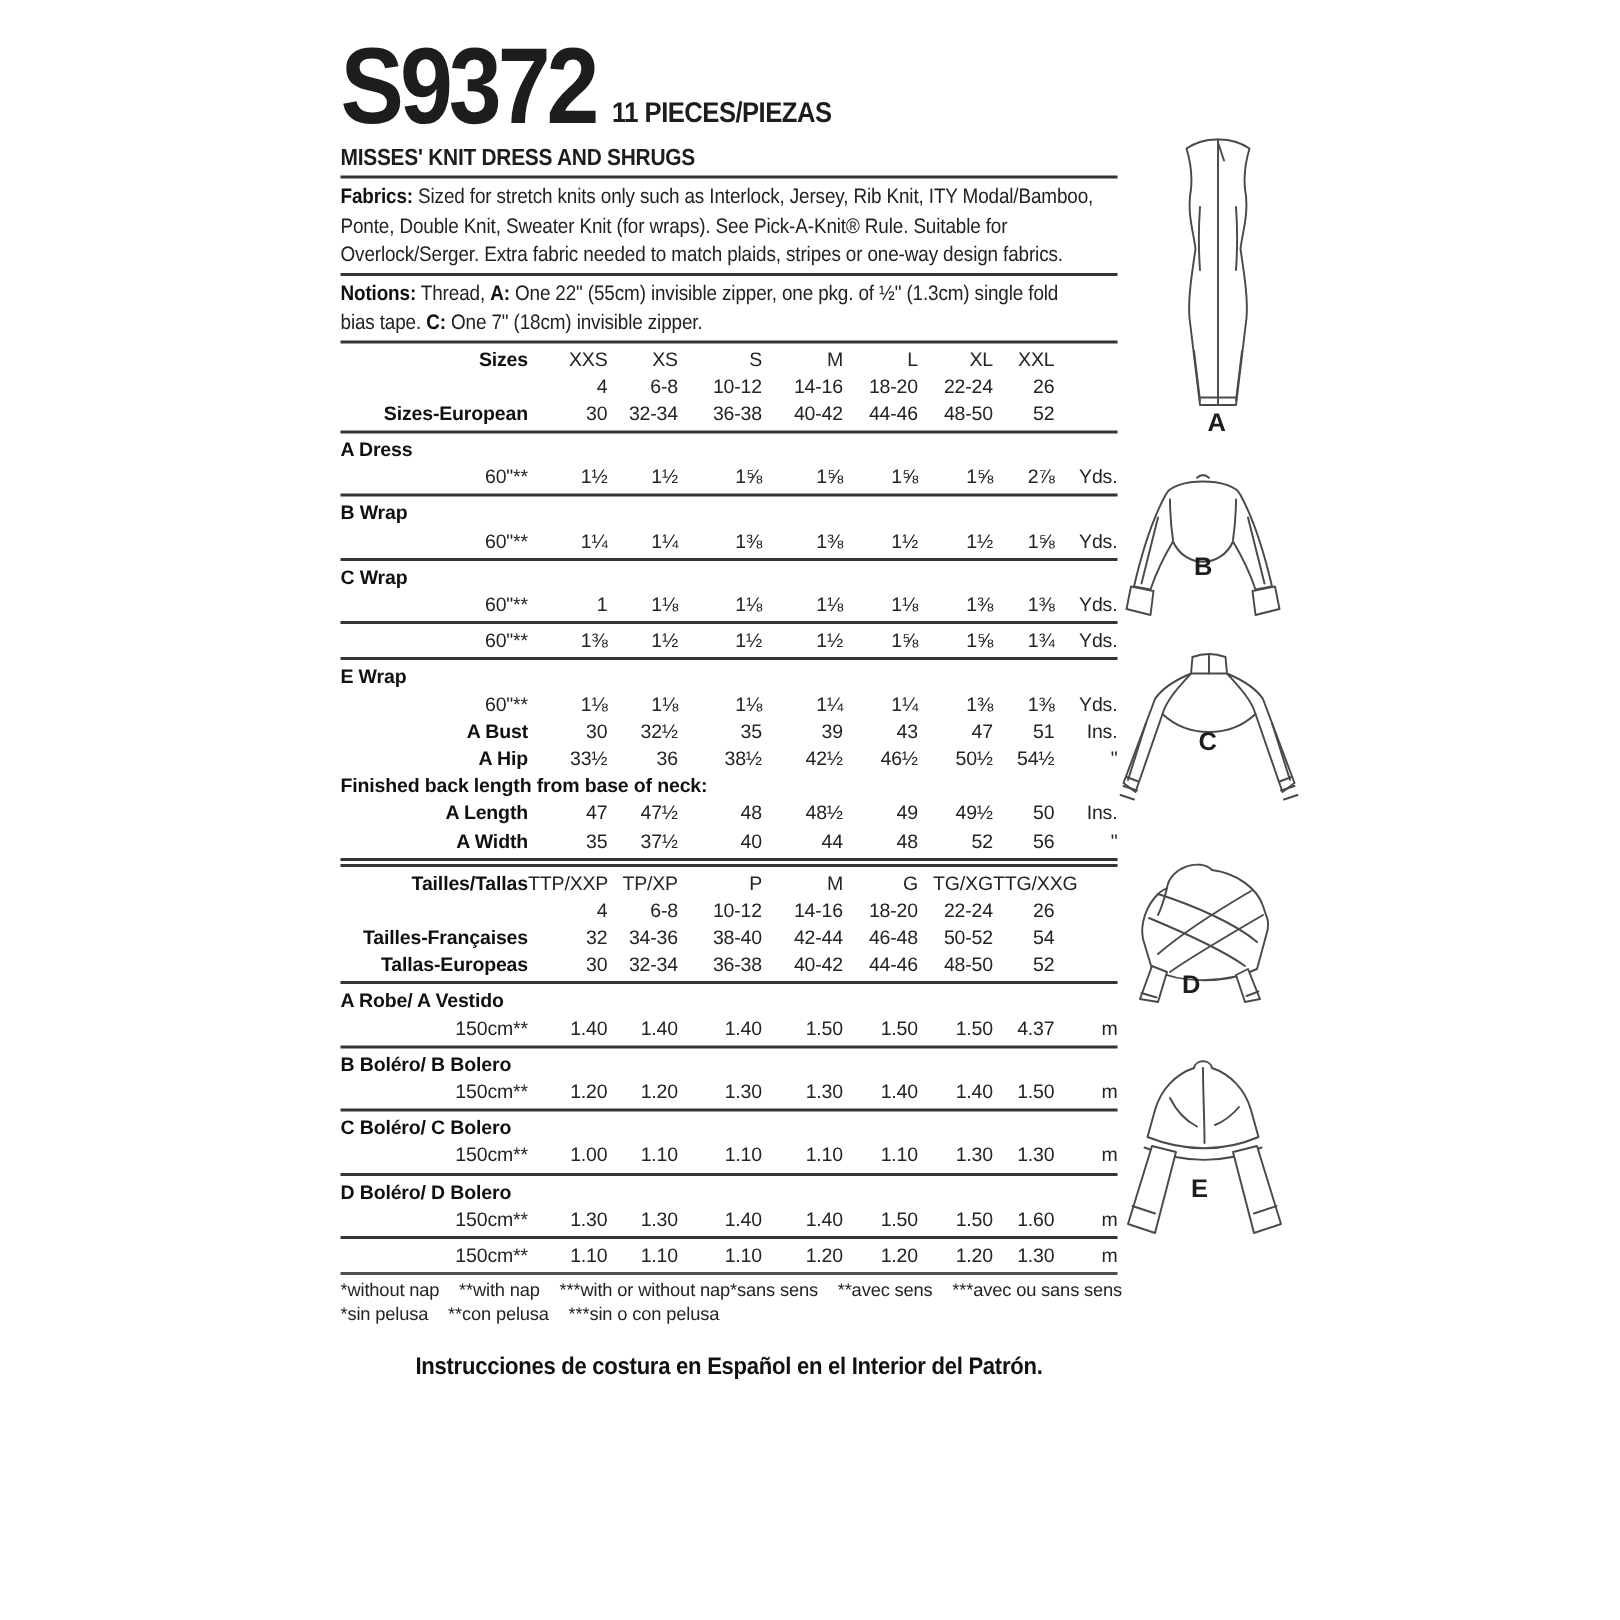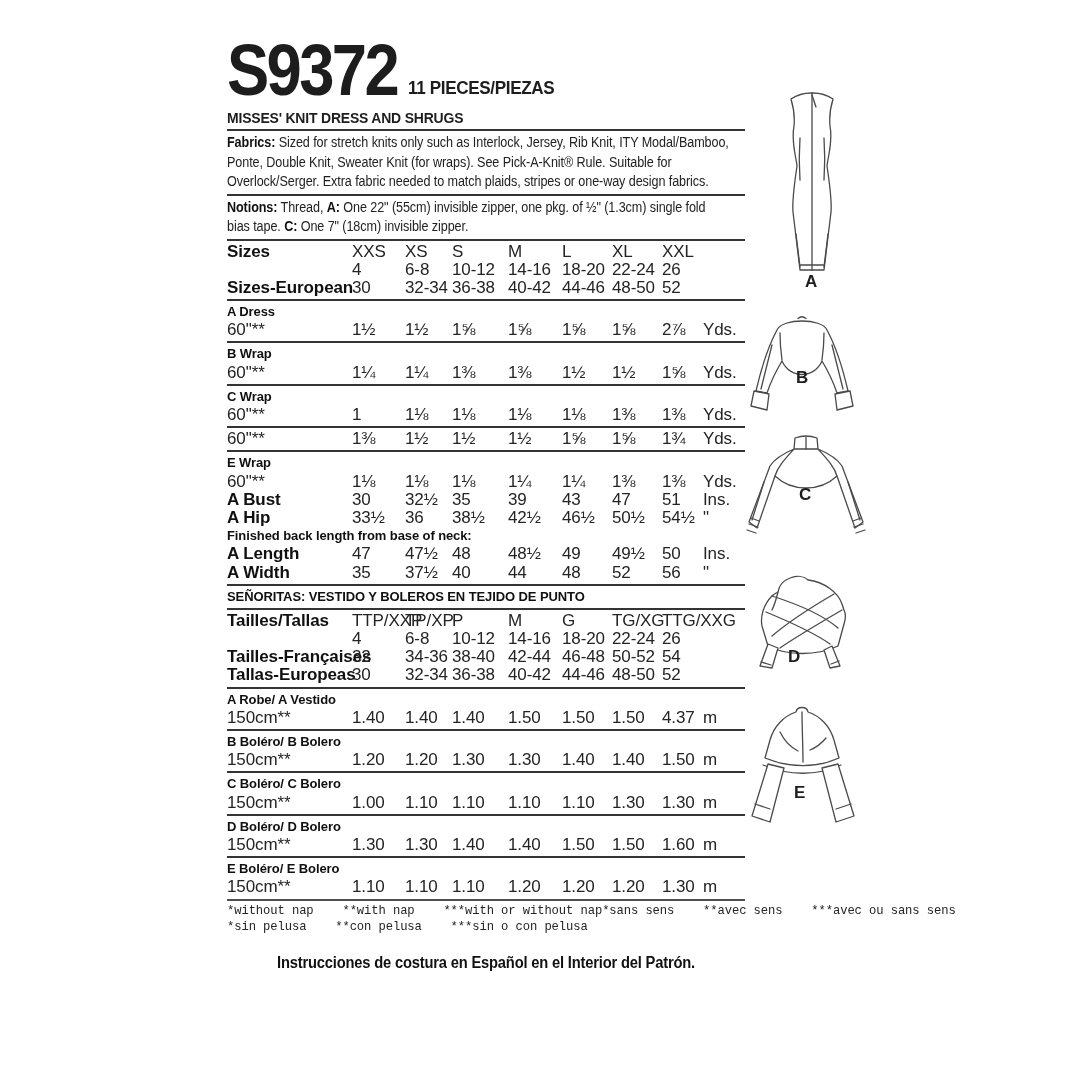--- a/index.html
+++ b/index.html
@@ -1,20 +1,20 @@
 <!DOCTYPE html>
 <html><head>
 <meta charset="utf-8">
 <style>
   html,body{margin:0;padding:0;background:#ffffff;}
   #page{
     position:relative;width:1080px;height:1080px;background:#ffffff;overflow:hidden;
     font-family:"Liberation Sans","DejaVu Sans",sans-serif;color:#1d1d1d;
   }
-  .main-col{position:absolute;left:227px;top:36px;width:518px;}
+  .main-col{position:absolute;left:227px;top:24px;width:518px;}
   
   .brand-row{display:flex;align-items:flex-end;height:64px;}
   .pattern-number{
     font-size:72px;font-weight:800;line-height:60px;letter-spacing:-3px;
     transform:scaleX(0.88);transform-origin:left bottom;white-space:nowrap;
   }
   .pieces{
     font-size:19px;font-weight:600;letter-spacing:-0.4px;line-height:20px;margin-left:-12px;
     transform:scaleX(0.9);transform-origin:left bottom;white-space:nowrap;padding-bottom:2px;
   }
@@ -26,27 +26,28 @@
   .hr.heavy{border-top:2.5px solid #4f4f4f;}
   .para-line{
     font-size:14px;line-height:19.5px;height:19.5px;letter-spacing:-0.1px;white-space:nowrap;
     transform:scaleX(0.9);transform-origin:left center;color:#222;
   }
   .para-line b{color:#111;}
   
   #size-table{margin-top:1px;}
   .t-row{
     display:grid;grid-template-columns:125px 53px 47px 56px 54px 50px 50px 41px auto;
-    height:18.2px;line-height:18.2px;font-size:17px;white-space:nowrap;color:#242424;
+    height:18.2px;line-height:18.2px;font-size:13px;white-space:nowrap;color:#242424;
     letter-spacing:-0.1px;
+    text-align:right;
   }
   .t-row .b,.sect{font-weight:700;color:#101010;}
   .sect{height:18.2px;line-height:18.2px;font-size:13px;letter-spacing:-0.1px;white-space:nowrap;}
   
-  .footnotes{margin-top:2px;font-size:12.2px;line-height:16px;letter-spacing:-0.1px;color:#242424;font-family:Liberation Mono, monospace;}
+  .footnotes{margin-top:2px;font-size:12.2px;line-height:16px;letter-spacing:-0.1px;color:#242424;}
   .fn-row{display:flex;justify-content:space-between;white-space:pre;}
   .fn-left{white-space:pre;}
   .fn-right{white-space:pre;}
   .bottom-note{
     margin-top:19px;text-align:center;font-weight:700;font-size:16px;letter-spacing:-0.2px;
     transform:scaleX(0.92);transform-origin:center;white-space:nowrap;color:#111;
   }
   
   .garment{position:absolute;}
   .garment path{fill:none;stroke:#4a4a4a;stroke-width:1.3;stroke-linecap:round;stroke-linejoin:round;}
@@ -220,21 +221,20 @@
           <div>35</div>
           <div>37½</div>
           <div>40</div>
           <div>44</div>
           <div>48</div>
           <div>52</div>
           <div>56</div>
           <div>"</div>
         </div>
         <div class="hr"></div>
-        <div class="sect">SEÑORITAS: VESTIDO Y BOLEROS EN TEJIDO DE PUNTO</div>
         <div class="hr"></div>
         <div class="t-row">
           <div class="b">Tailles/Tallas</div>
           <div>TTP/XXP</div>
           <div>TP/XP</div>
           <div>P</div>
           <div>M</div>
           <div>G</div>
           <div>TG/XG</div>
           <div>TTG/XXG</div>
@@ -319,21 +319,20 @@
           <div>1.30</div>
           <div>1.30</div>
           <div>1.40</div>
           <div>1.40</div>
           <div>1.50</div>
           <div>1.50</div>
           <div>1.60</div>
           <div>m</div>
         </div>
         <div class="hr"></div>
-        <div class="sect">E Boléro/ E Bolero</div>
         <div class="t-row">
           <div class="">150cm**</div>
           <div>1.10</div>
           <div>1.10</div>
           <div>1.10</div>
           <div>1.20</div>
           <div>1.20</div>
           <div>1.20</div>
           <div>1.30</div>
           <div>m</div>

